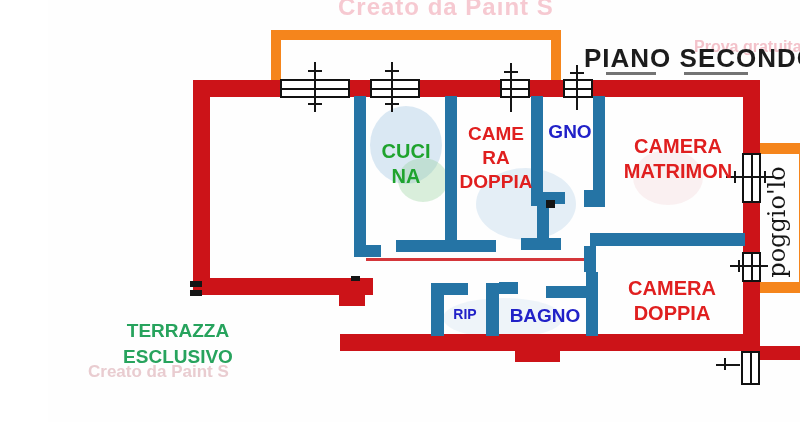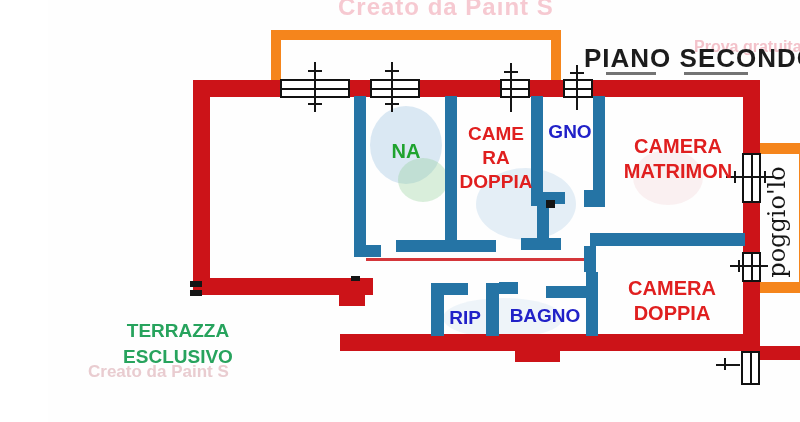--- a/index.html
+++ b/index.html
@@ -108,20 +108,21 @@
 
   <div class="blk" style="left:142px;top:281px;width:12px;height:6px;"></div>
   <div class="blk" style="left:142px;top:290px;width:12px;height:6px;"></div>
   <div class="blk" style="left:303px;top:276px;width:9px;height:5px;"></div>
   <div class="blk" style="left:498px;top:200px;width:9px;height:8px;"></div>
   <div class="blk" style="left:558px;top:72px;width:50px;height:3px;opacity:.6;"></div>
   <div class="blk" style="left:636px;top:72px;width:64px;height:3px;opacity:.6;"></div>
 
 
   <div class="room-label green" style="left:310px;top:139px;width:96px;font-size:20px;">
+    <div>CUCI</div>
     <div>NA</div>
   </div>
 
   <div class="room-label redt" style="left:389px;top:122px;width:118px;font-size:19px;">
     <div>CAME</div>
     <div>RA</div>
     <div>DOPPIA</div>
   </div>
 
   <div class="room-label bluet" style="left:484px;top:120px;width:76px;font-size:19px;">
@@ -131,21 +132,21 @@
   <div class="room-label redt" style="left:552px;top:134px;width:156px;font-size:20px;">
     <div>CAMERA</div>
     <div>MATRIMON</div>
   </div>
 
   <div class="room-label redt" style="left:546px;top:276px;width:156px;font-size:20px;">
     <div>CAMERA</div>
     <div>DOPPIA</div>
   </div>
 
-  <div class="room-label bluet" style="left:391px;top:306px;width:52px;font-size:19px;">RIP</div>
+  <div class="room-label bluet" style="left:391px;top:306px;width:52px;font-size:14px;">RIP</div>
   <div class="room-label bluet" style="left:453px;top:304px;width:88px;font-size:19px;">BAGNO</div>
 
   <div class="room-label green2" style="left:20px;top:318px;width:220px;font-size:19px;line-height:26px;">
     <div>TERRAZZA</div>
     <div>ESCLUSIVO</div>
   </div>
 
 </div>
 
 </body></html>

